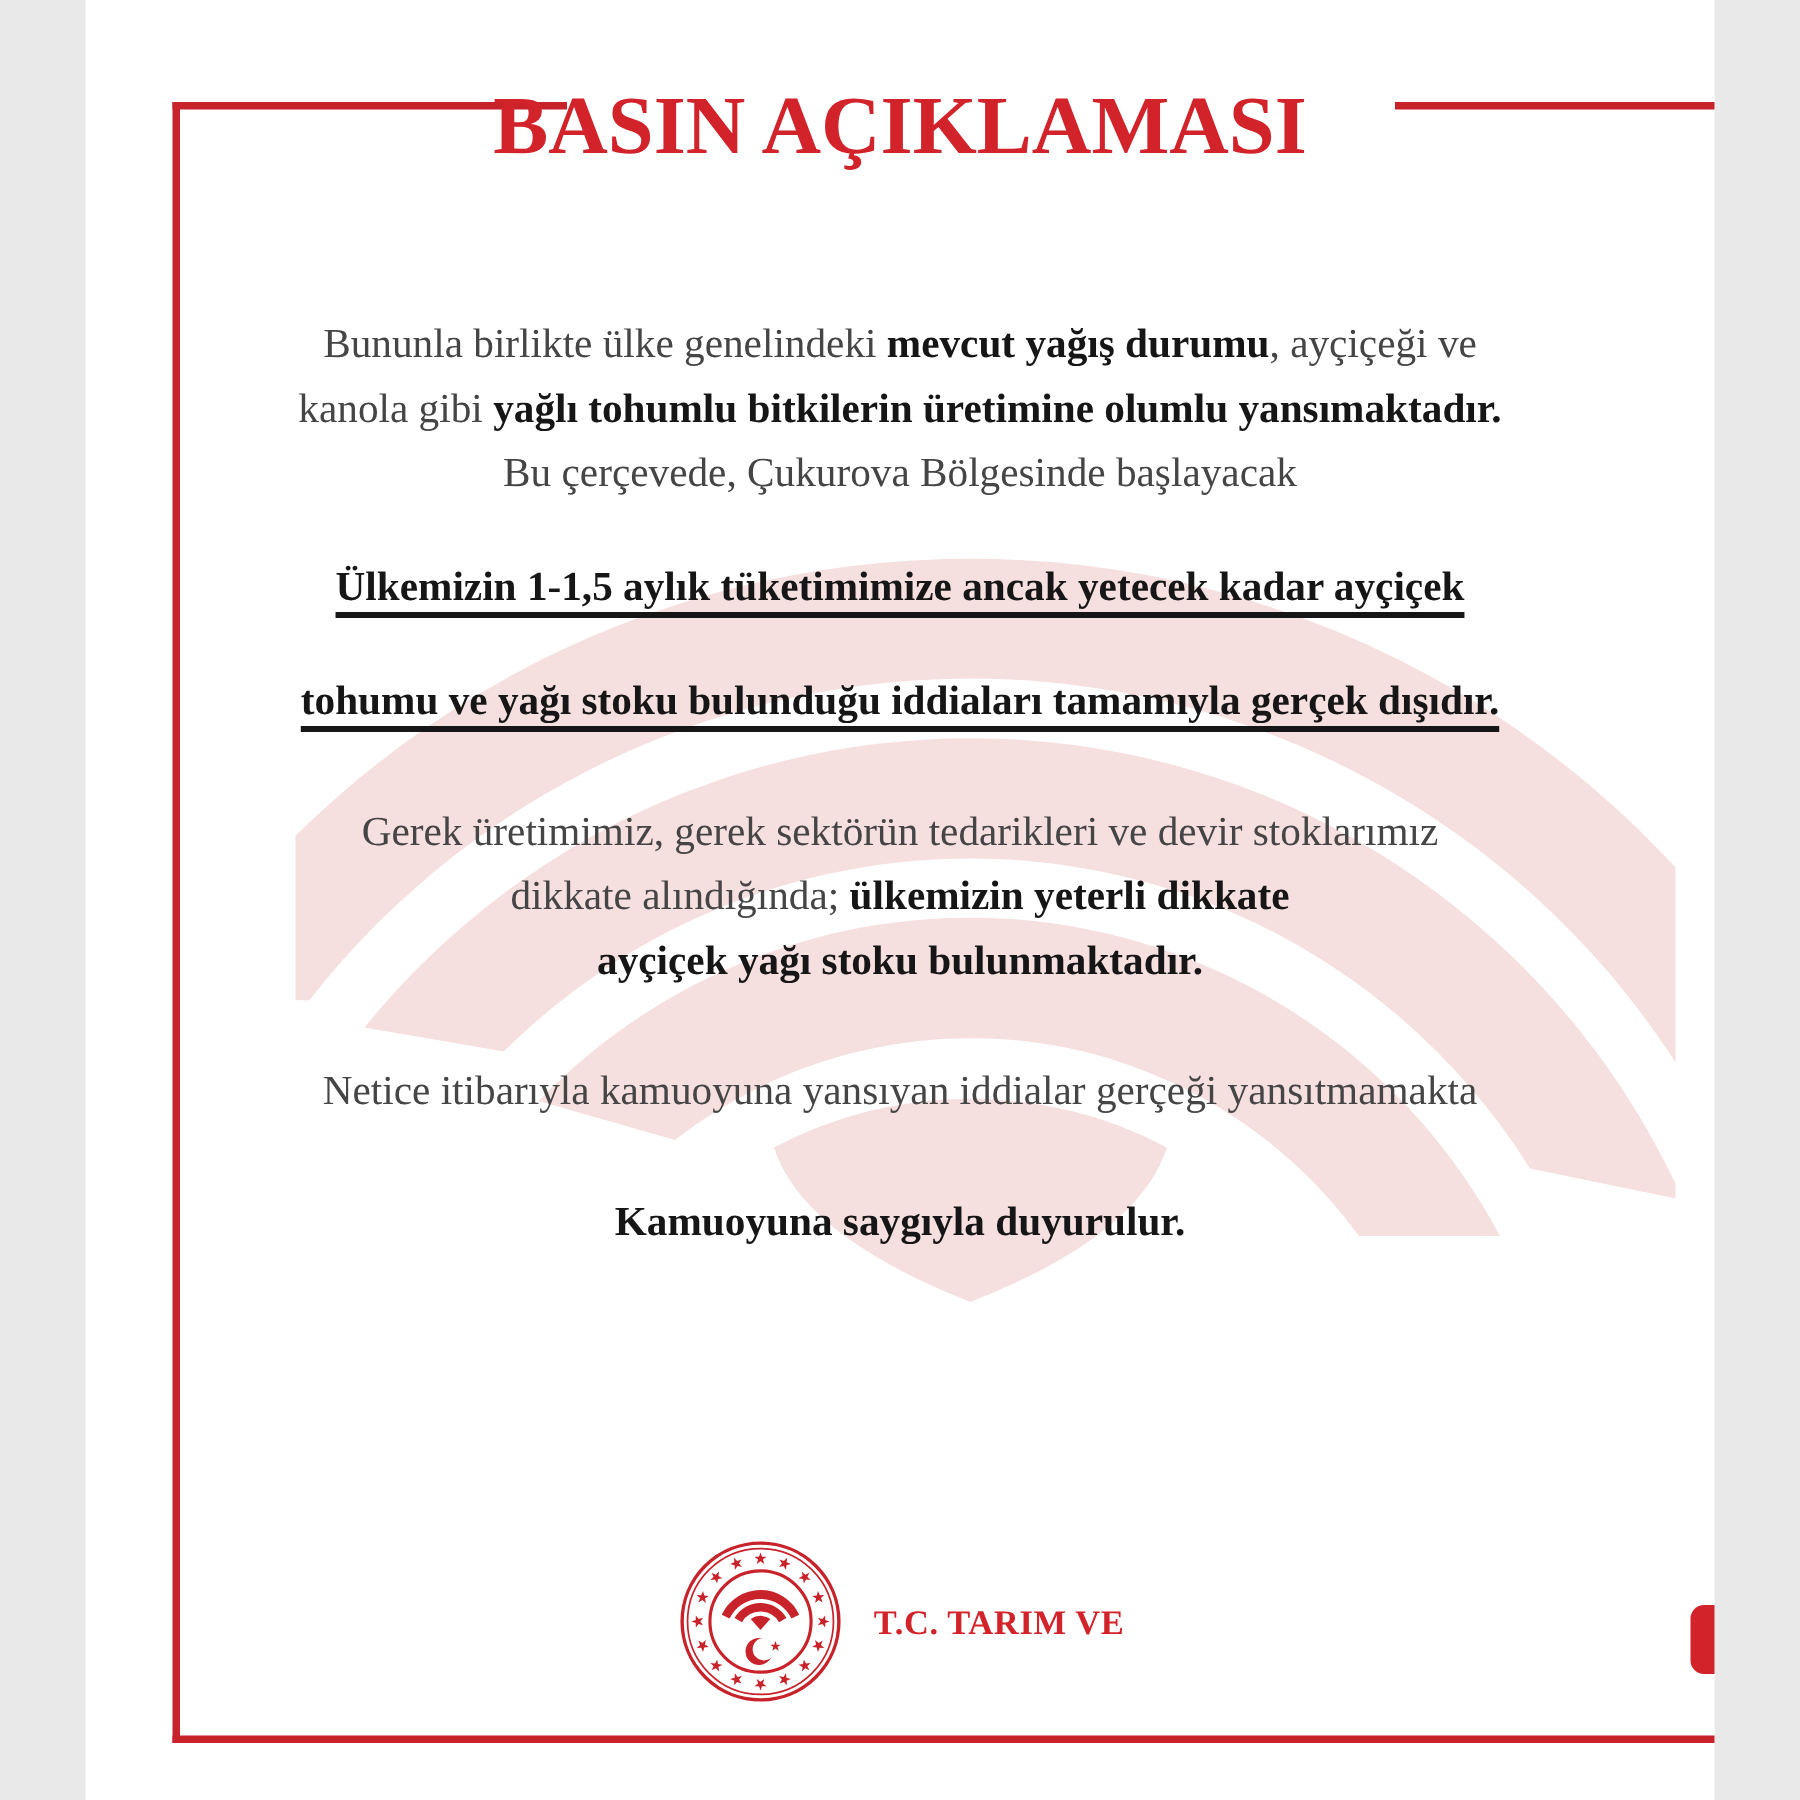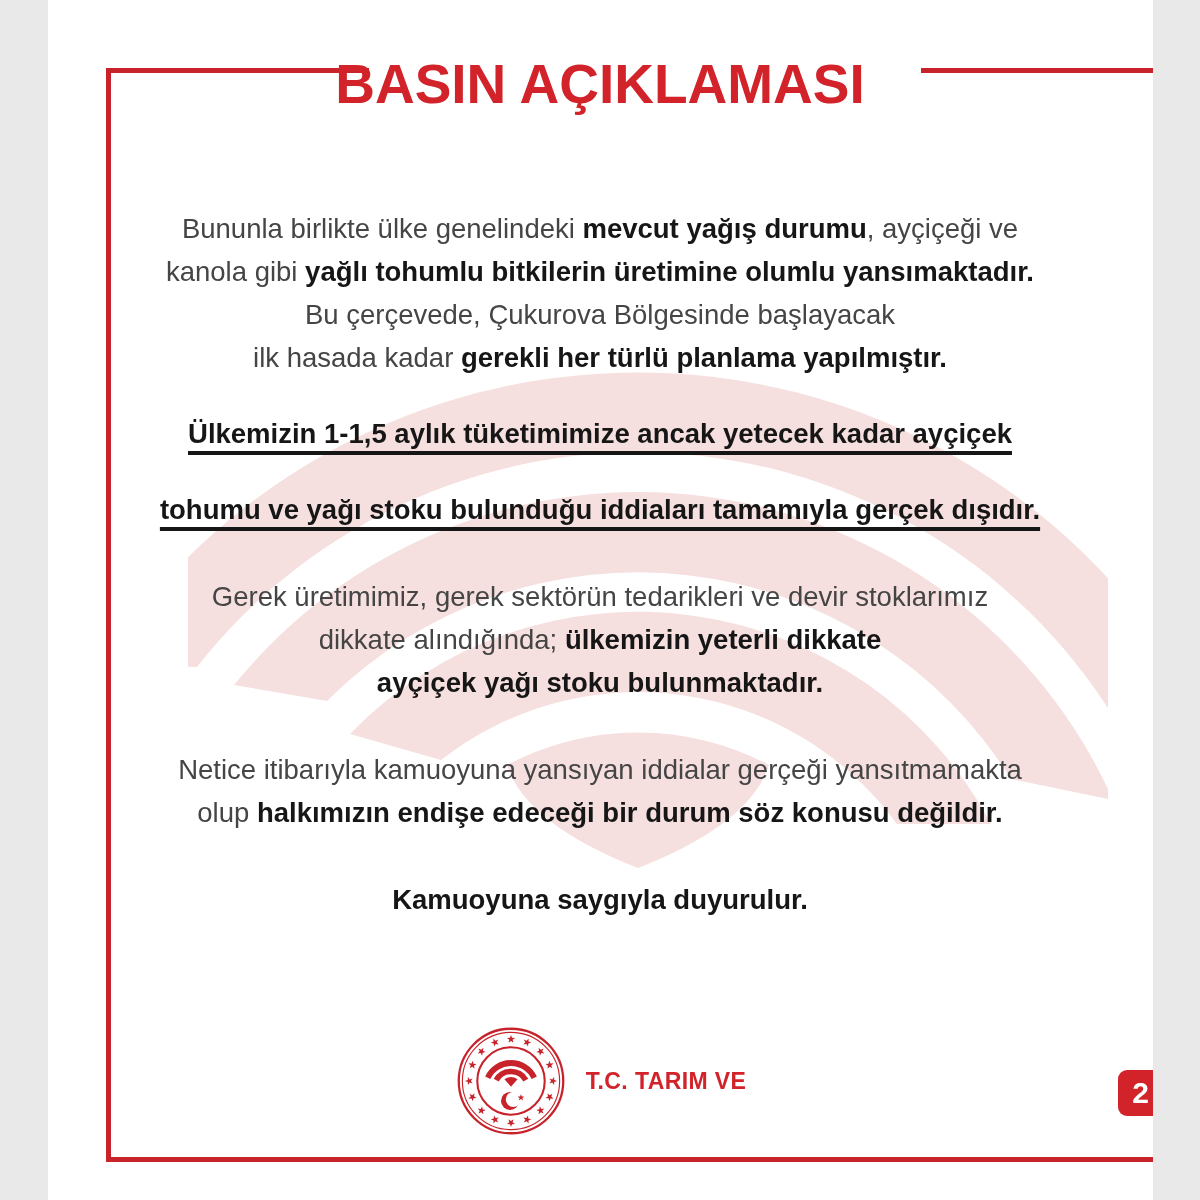--- a/index.html
+++ b/index.html
@@ -1,23 +1,22 @@
 <!DOCTYPE html>
 <html><head>
 <meta charset="utf-8">
 <style>
   html,body{margin:0;padding:0;background:#e9e9e9;}
   .page{
     position:relative;
     width:1086px;height:1200px;
     background:var(--page_bg,#fff);
     overflow:hidden;
-    font-family:Liberation Sans, sans-serif;
+    font-family:Liberation Serif, serif;
     margin:0 auto;
-    padding-left:19px;
   }
   
   .watermark{position:absolute;left:140px;top:352px;width:920px;height:530px;}
   .watermark path{fill:var(--watermark_pink,#f6dfdf);}
   
   .frame{
     position:absolute;left:58px;top:68px;width:1095px;height:1089px;
     border:5px solid var(--accent_red,#c8232b);
     border-top:none;
     box-sizing:content-box;
@@ -83,32 +82,30 @@
   <div class="rule rule-left"></div>
   <div class="rule rule-right"></div>
 
   <h1 class="title">BASIN AÇIKLAMASI</h1>
 
   <main class="body-text">
       <div class="para">
         <div class="line"><span>Bununla birlikte ülke genelindeki </span><span class="b">mevcut yağış durumu</span><span>, ayçiçeği ve</span></div>
         <div class="line"><span>kanola gibi </span><span class="b">yağlı tohumlu bitkilerin üretimine olumlu yansımaktadır.</span></div>
         <div class="line"><span>Bu çerçevede, Çukurova Bölgesinde başlayacak</span></div>
-        <div class="line"><span>ilk hasada kadar </span><span class="b">gerekli her türlü planlama yapılmıştır.</span></div>
         <div class="line ul"><span class="b">Ülkemizin 1-1,5 aylık tüketimimize ancak yetecek kadar ayçiçek</span></div>
         <div class="line ul"><span class="b">tohumu ve yağı stoku bulunduğu iddiaları tamamıyla gerçek dışıdır.</span></div>
       </div>
       <div class="para">
         <div class="line"><span>Gerek üretimimiz, gerek sektörün tedarikleri ve devir stoklarımız</span></div>
         <div class="line"><span>dikkate alındığında; </span><span class="b">ülkemizin yeterli dikkate</span></div>
         <div class="line"><span class="b">ayçiçek yağı stoku bulunmaktadır.</span></div>
       </div>
       <div class="para">
         <div class="line"><span>Netice itibarıyla kamuoyuna yansıyan iddialar gerçeği yansıtmamakta</span></div>
-        <div class="line"><span>olup </span><span class="b">halkımızın endişe edeceği bir durum söz konusu değildir.</span></div>
       </div>
       <div class="para">
         <div class="line"><span class="b">Kamuoyuna saygıyla duyurulur.</span></div>
       </div>
     </main>
 
   <footer class="footer">
     <svg class="emblem" viewBox="-60 -60 120 120" aria-hidden="true">
       <defs>
         <path id="star" d="M0,-4.5 L1.06,-1.46 L4.28,-1.39 L1.71,0.56 L2.65,3.64 L0,1.8 L-2.65,3.64 L-1.71,0.56 L-4.28,-1.39 L-1.06,-1.46 Z"></path>

